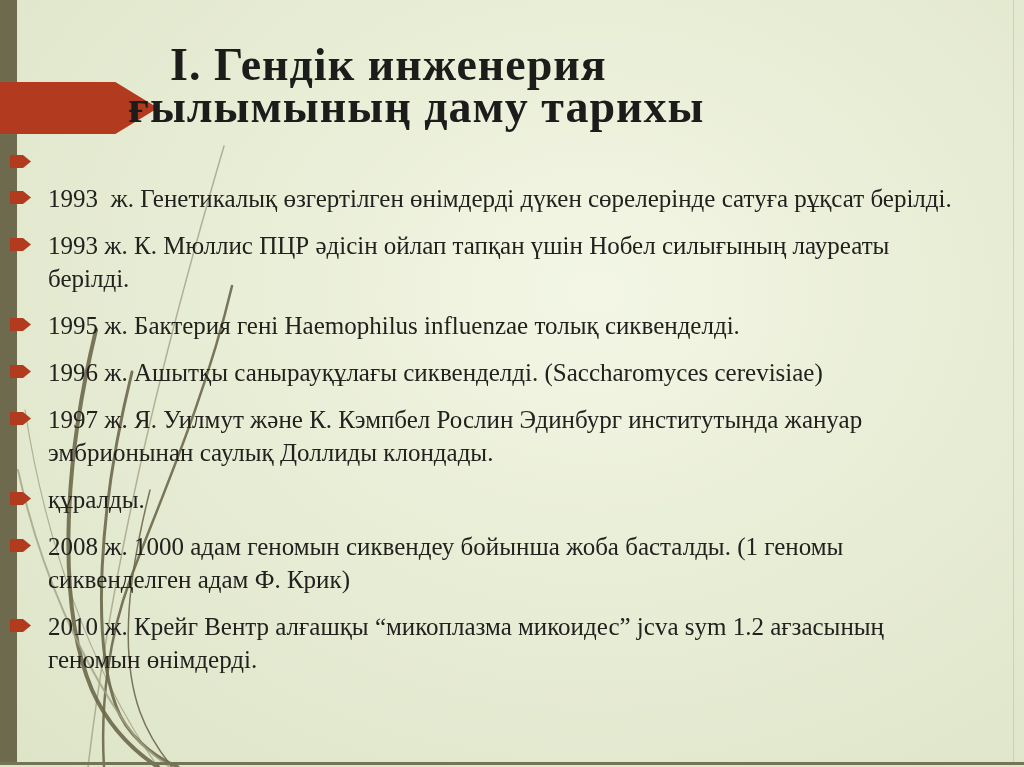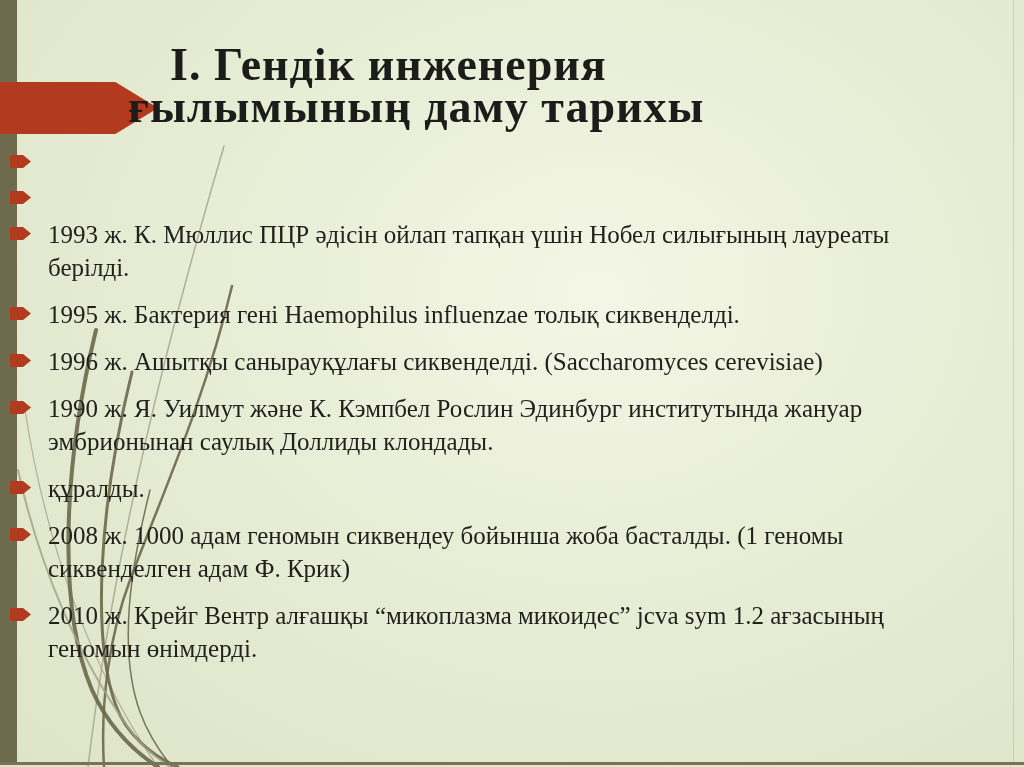--- a/index.html
+++ b/index.html
@@ -68,20 +68,23 @@
 
   <div class="title-line l1">I. Гендік инженерия</div>
   <div class="title-line l2">ғылымының даму тарихы</div>
 
   <ul class="bullet-list">
       <li class="item">
         <span class="marker"></span>
       </li>
       <li class="item">
         <span class="marker"></span>
+        <div class="text">
+          <div class="line">1993  ж. Генетикалық өзгертілген өнімдерді дүкен сөрелерінде сатуға рұқсат берілді.</div>
+        </div>
       </li>
       <li class="item">
         <span class="marker"></span>
         <div class="text">
           <div class="line">1993 ж. К. Мюллис ПЦР әдісін ойлап тапқан үшін Нобел силығының лауреаты</div>
           <div class="line">берілді.</div>
         </div>
       </li>
       <li class="item">
         <span class="marker"></span>
@@ -91,21 +94,21 @@
       </li>
       <li class="item">
         <span class="marker"></span>
         <div class="text">
           <div class="line">1996 ж. Ашытқы санырауқұлағы сиквенделді. (Saccharomyces cerevisiae)</div>
         </div>
       </li>
       <li class="item">
         <span class="marker"></span>
         <div class="text">
-          <div class="line">1990 ж. Я. Уилмут және К. Кэмпбел Рослин Эдинбург институтында жануар</div>
+          <div class="line">1997 ж. Я. Уилмут және К. Кэмпбел Рослин Эдинбург институтында жануар</div>
           <div class="line">эмбрионынан саулық Доллиды клондады.</div>
         </div>
       </li>
       <li class="item">
         <span class="marker"></span>
         <div class="text">
           <div class="line">құралды.</div>
         </div>
       </li>
       <li class="item">

